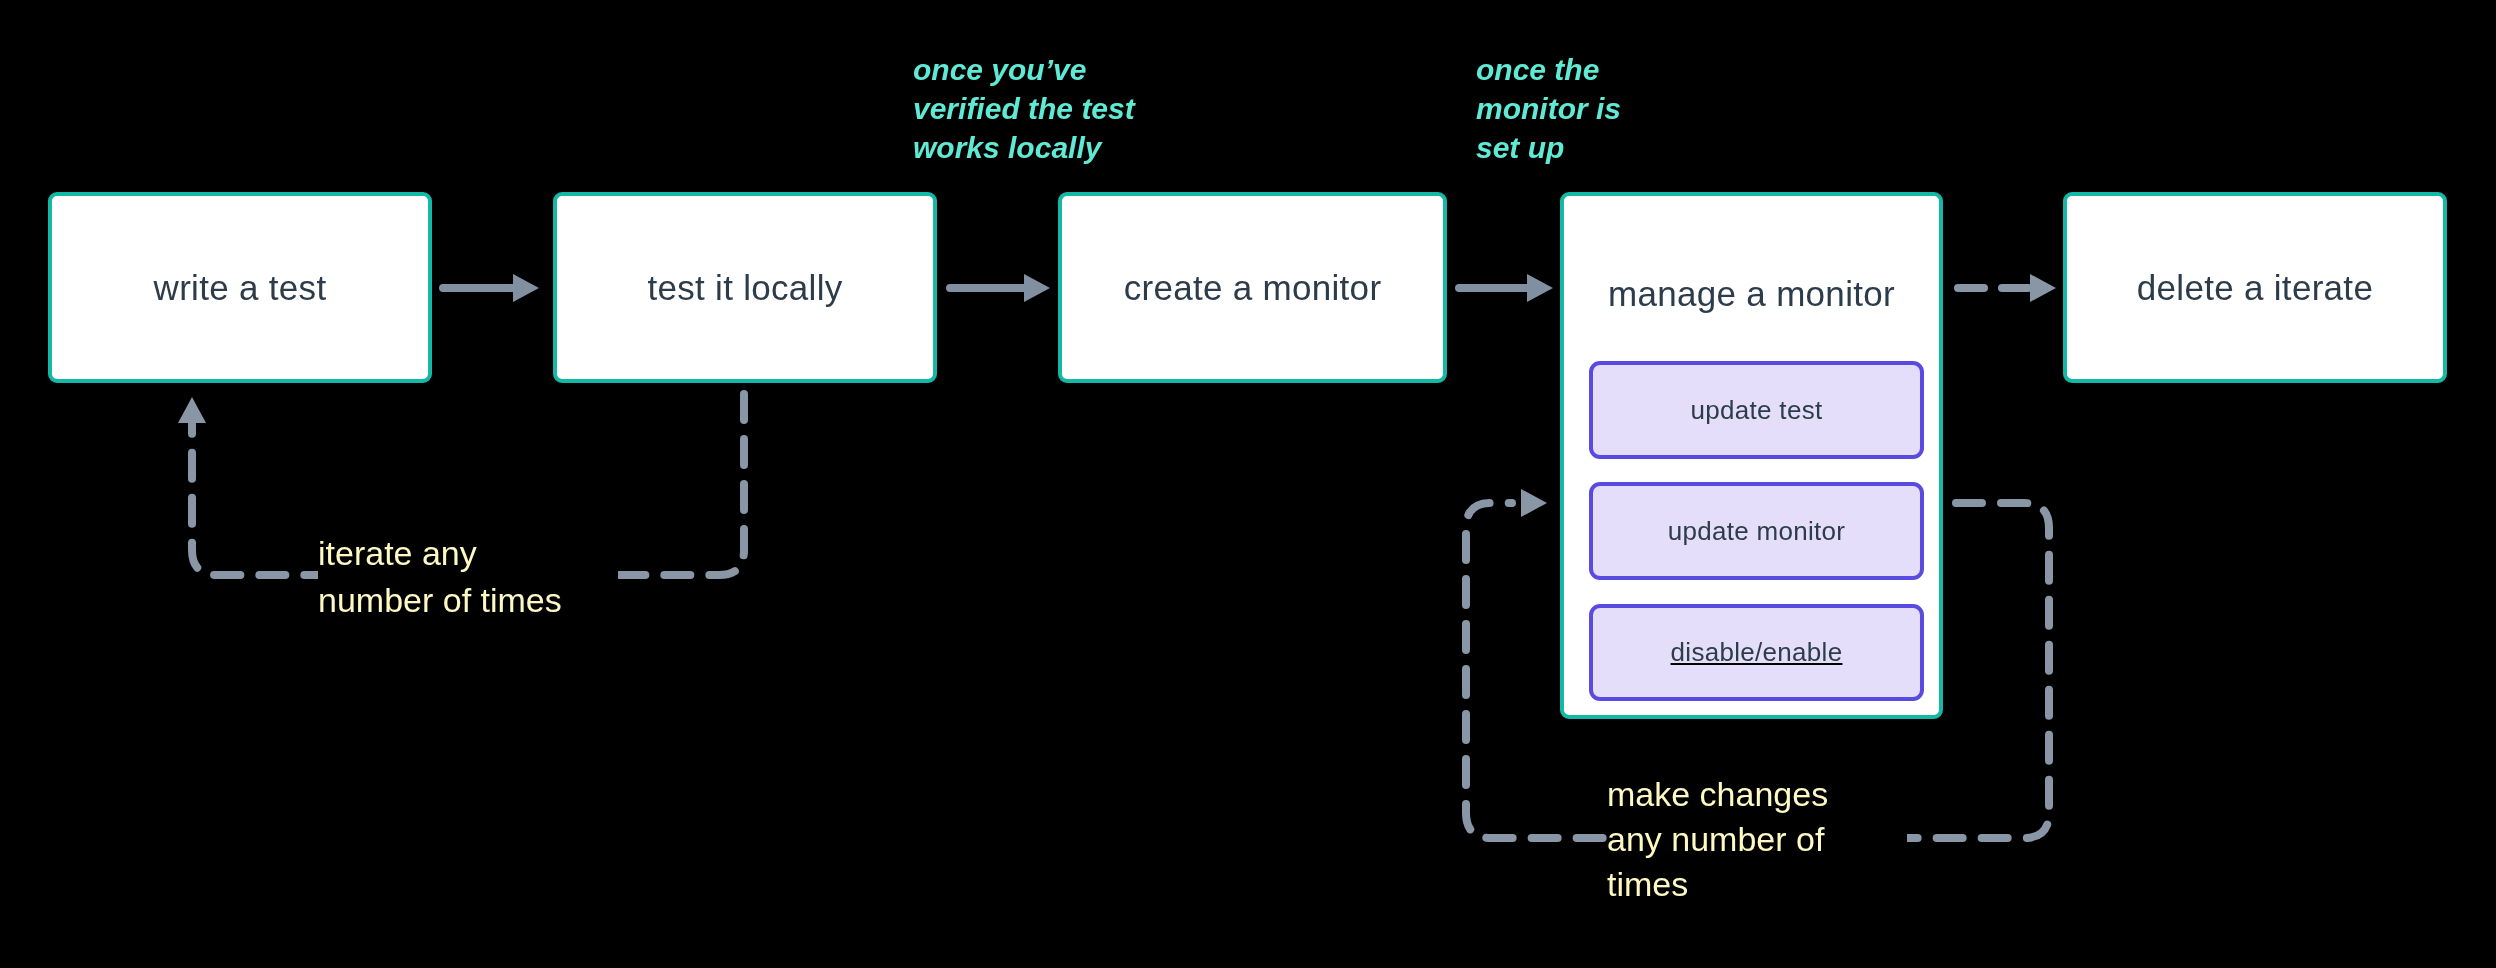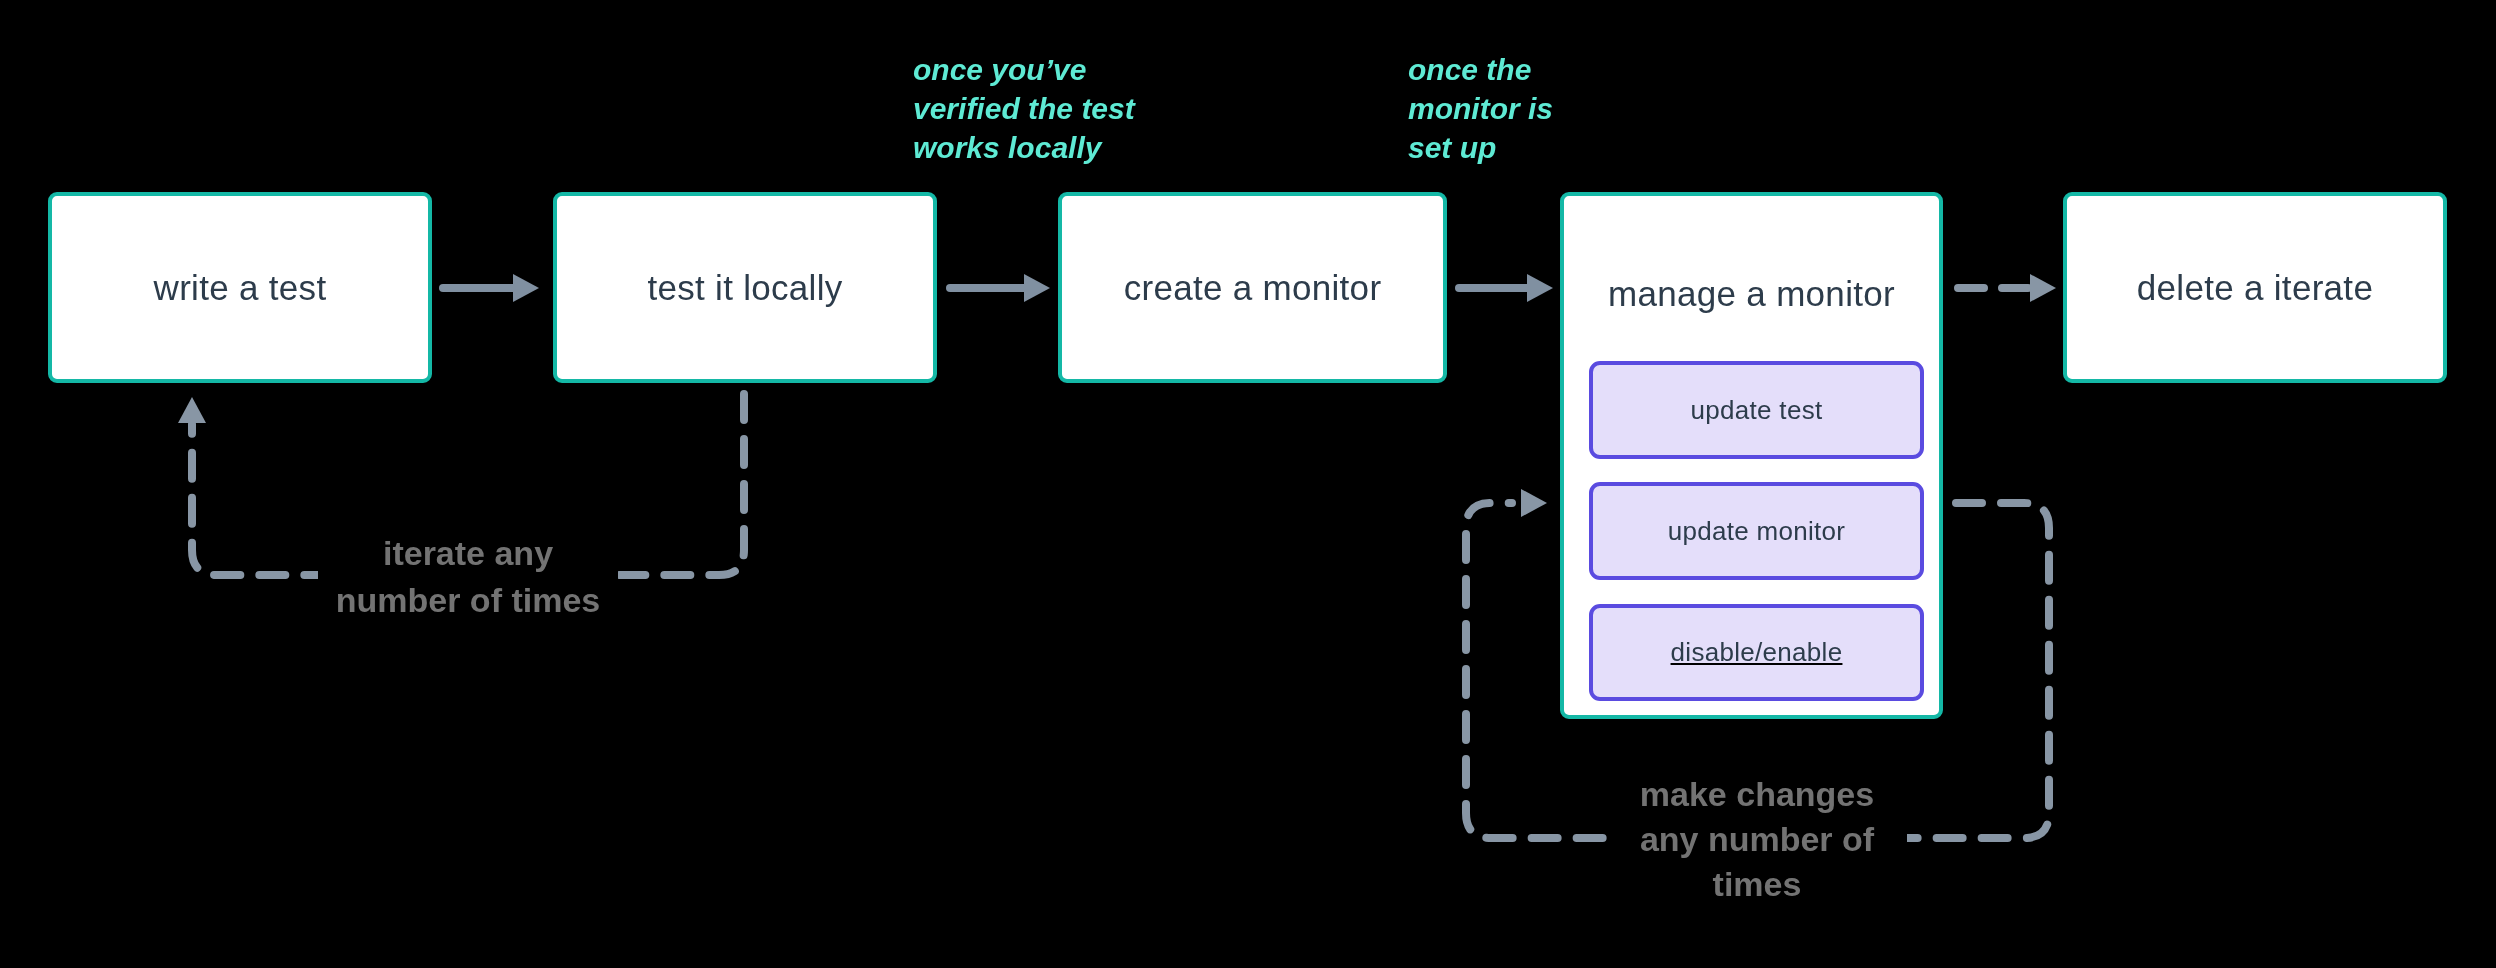--- a/index.html
+++ b/index.html
@@ -75,28 +75,27 @@
     position: absolute;
     font-size: 30px;
     font-style: italic;
     font-weight: 600;
     line-height: 39px;
     color: #5eead4;
     white-space: pre-line;
     z-index: 3;
   }
   #annotation-once-verified { left: 913px;  top: 50px; }
-  #annotation-once-set-up   { left: 1408px; top: 50px; font-style: italic; }
+  #annotation-once-set-up   { left: 1476px; top: 50px; font-style: italic; }
   .loop-label {
     position: absolute;
     width: 300px;
     font-size: 34px;
-    font-weight: 700;
-    color: #737373;
-    text-align: center;
+    font-weight: 400;
+    color: #fef9c3;
     white-space: pre-line;
     background: #000000;
     z-index: 3;
   }
   #loop-label-iterate      { left: 318px;  top: 530px; line-height: 47px; }
   #loop-label-make-changes { left: 1607px; top: 772px; line-height: 45px; }
 </style>
 </head>
 <body>
 

